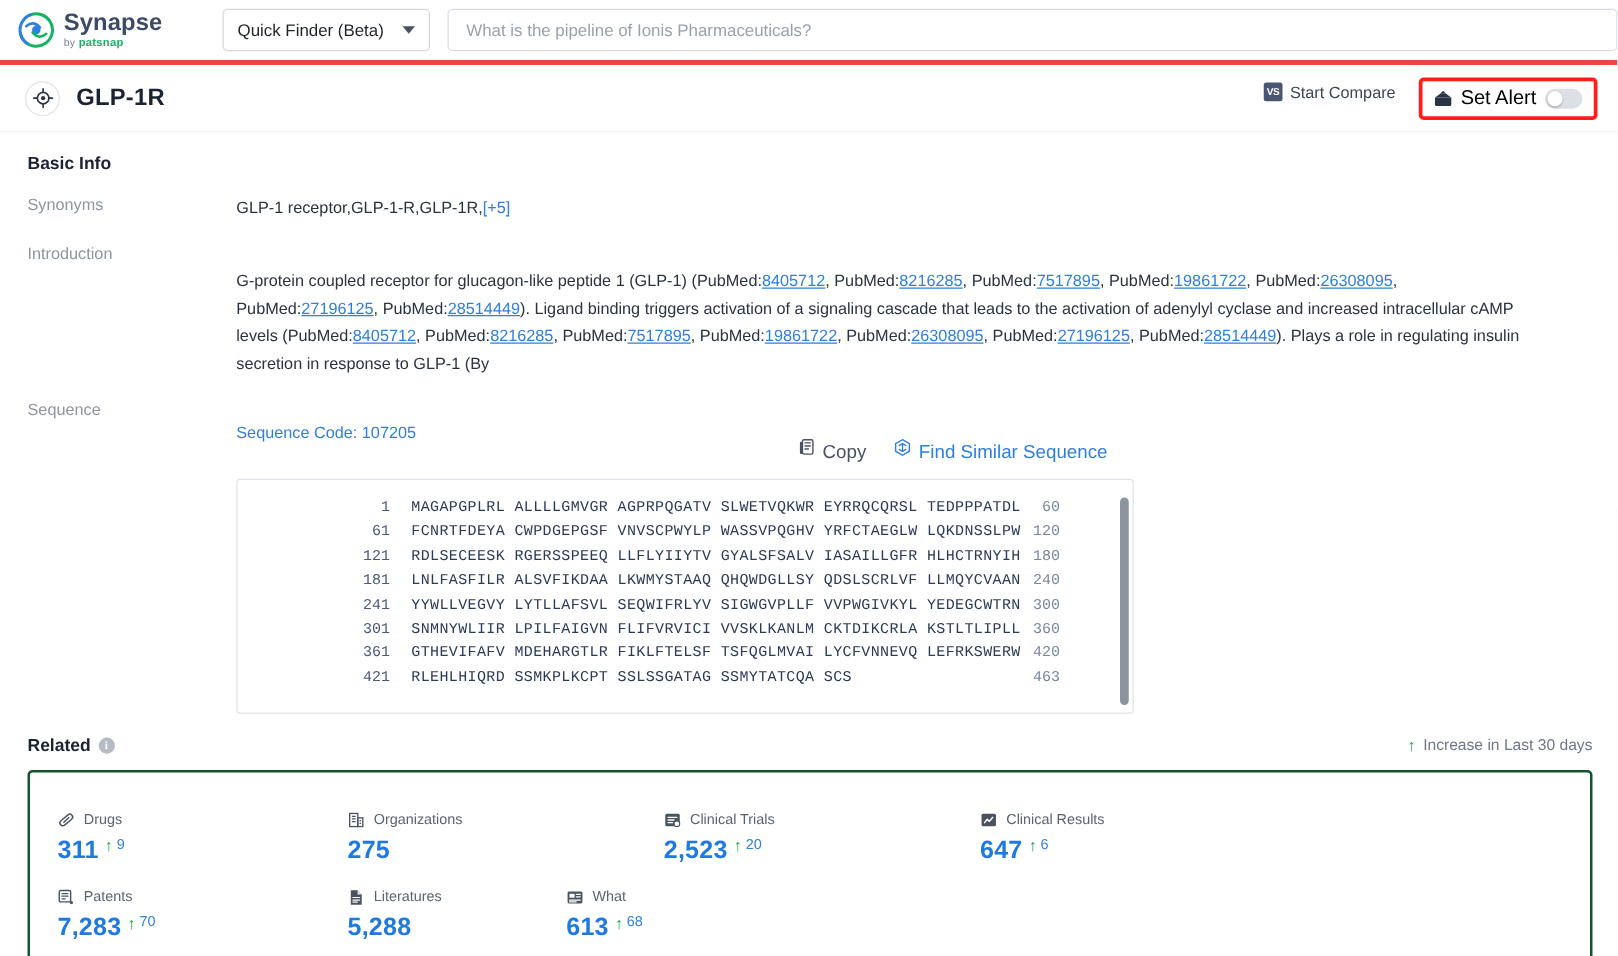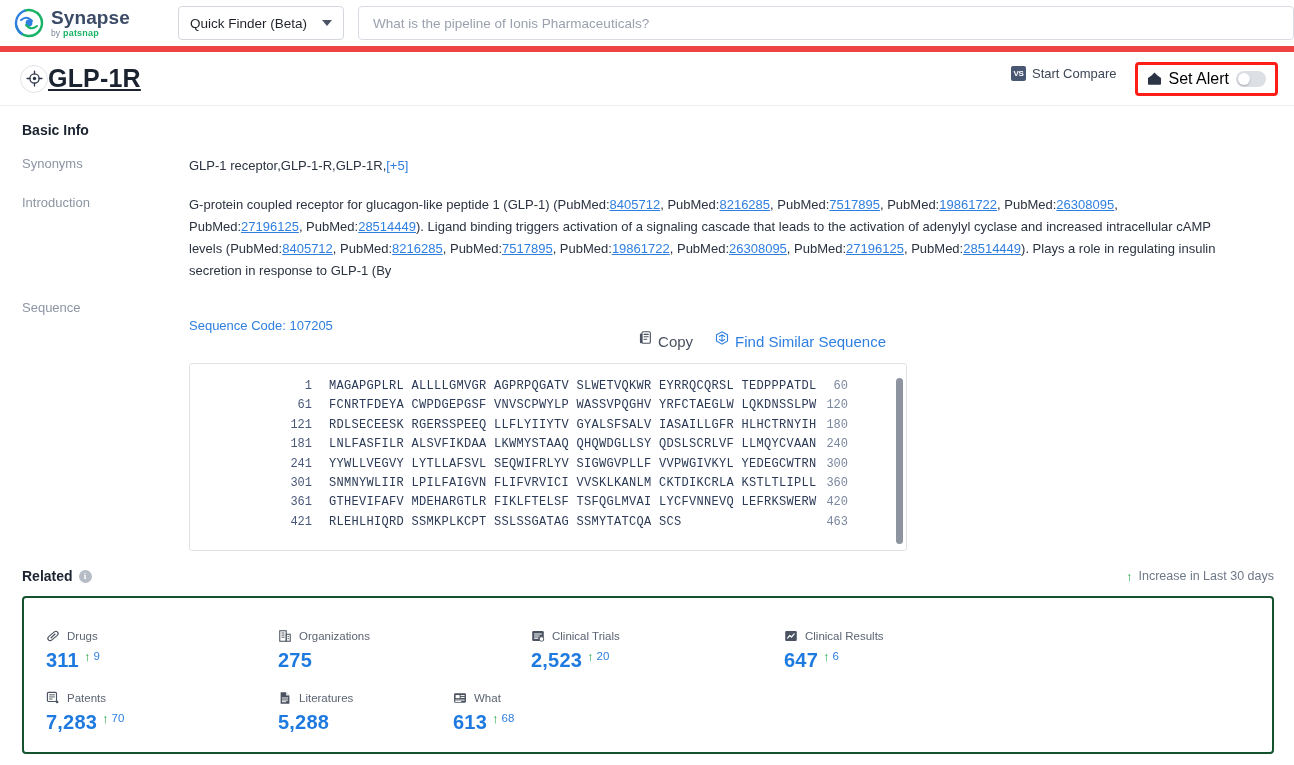--- a/index.html
+++ b/index.html
@@ -7,21 +7,21 @@
     margin: 0; padding: 0;
     width: 1294px; height: 765px;
     background: #f5f6f8;
     font-family: "Liberation Sans", sans-serif;
     -webkit-font-smoothing: antialiased;
   }
   .page { width: 1294px; height: 765px; position: relative; background: #ffffff; overflow: hidden; }
 
   
   .topbar {
-    height: 52px; background: #ffffff; border-bottom: 6px solid #ef4444;
+    height: 52px; background: #ffffff; border-bottom: 4px solid #ef4444;
     display: flex; align-items: center; padding: 0 0 0 14px;
   }
   .logo { display: flex; align-items: center; gap: 7px; width: 150px; flex: 0 0 auto; }
   .logo-mark { width: 30px; height: 30px; flex: 0 0 auto; }
   .logo-text { display: flex; flex-direction: column; line-height: 1; }
   .logo-word { font-size: 19px; font-weight: 600; color: #3b4a66; letter-spacing: .1px; }
   .logo-sub { font-size: 8.5px; color: #7a8396; margin-top: 2px; display: flex; align-items: center; gap: 3px; }
   .logo-sub b { color: #16b364; font-weight: 700; font-size: 9px; letter-spacing: .2px; }
 
   .finder {
@@ -43,21 +43,21 @@
 
   
   .titlebar {
     height: 54px; display: flex; align-items: center; padding: 0 14px 0 20px;
     border-bottom: 1px solid #eceef1; background: #fff;
   }
   .target-icon {
     width: 28px; height: 28px; border-radius: 50%; border: 1px solid #e0e3e8;
     display: flex; align-items: center; justify-content: center; flex: 0 0 auto;
   }
-  .page-title { font-size: 25px; font-weight: 700; color: #1b2330; letter-spacing: .2px; text-decoration: underline; }
+  .page-title { font-size: 19px; font-weight: 700; color: #1b2330; margin-left: 13px; letter-spacing: .2px; }
   .title-actions { margin-left: auto; display: flex; align-items: flex-start; gap: 0; }
   .act {
     display: flex; align-items: center; gap: 6px; font-size: 13px; color: #3d4655; cursor: pointer;
     padding: 4px 6px;
   }
   .vs-badge {
     width: 15px; height: 15px; border-radius: 2px; background: #4a5772; color: #fff;
     font-size: 8px; font-weight: 700; display: flex; align-items: center; justify-content: center;
     letter-spacing: -.3px;
   }
@@ -76,21 +76,21 @@
 
   
   .content { padding: 16px 20px 0 22px; background: #fff; }
   .sec-head { font-size: 14px; font-weight: 700; color: #1b2330; margin-bottom: 17px; }
 
   .row { display: flex; margin-bottom: 17px; }
   .row-label { width: 167px; flex: 0 0 167px; font-size: 13px; color: #8d95a3; padding-top: 1px; }
   .row-body { flex: 1 1 auto; font-size: 13px; color: #2b3240; line-height: 22px; }
   a.lnk { color: #2f7fe0; text-decoration: none; }
   a.lnk.u { text-decoration: underline; }
-  .intro { max-width: 1035px; }
+  .intro { max-width: 1035px; margin-top: 20px; }
 
   
   .seq-head { display: flex; align-items: center; }
   .seq-code { font-size: 13px; color: #2f7fe0; cursor: pointer; }
   .seq-tools { margin-left: auto; display: flex; align-items: center; gap: 22px; padding-right: 388px; }
   .tool { display: flex; align-items: flex-start; gap: 6px; font-size: 15px; cursor: pointer; margin-top: 32px; }
   .tool.copy { color: #4a5160; }
   .tool.sim { color: #2f7fe0; }
 
   .seq-box {

